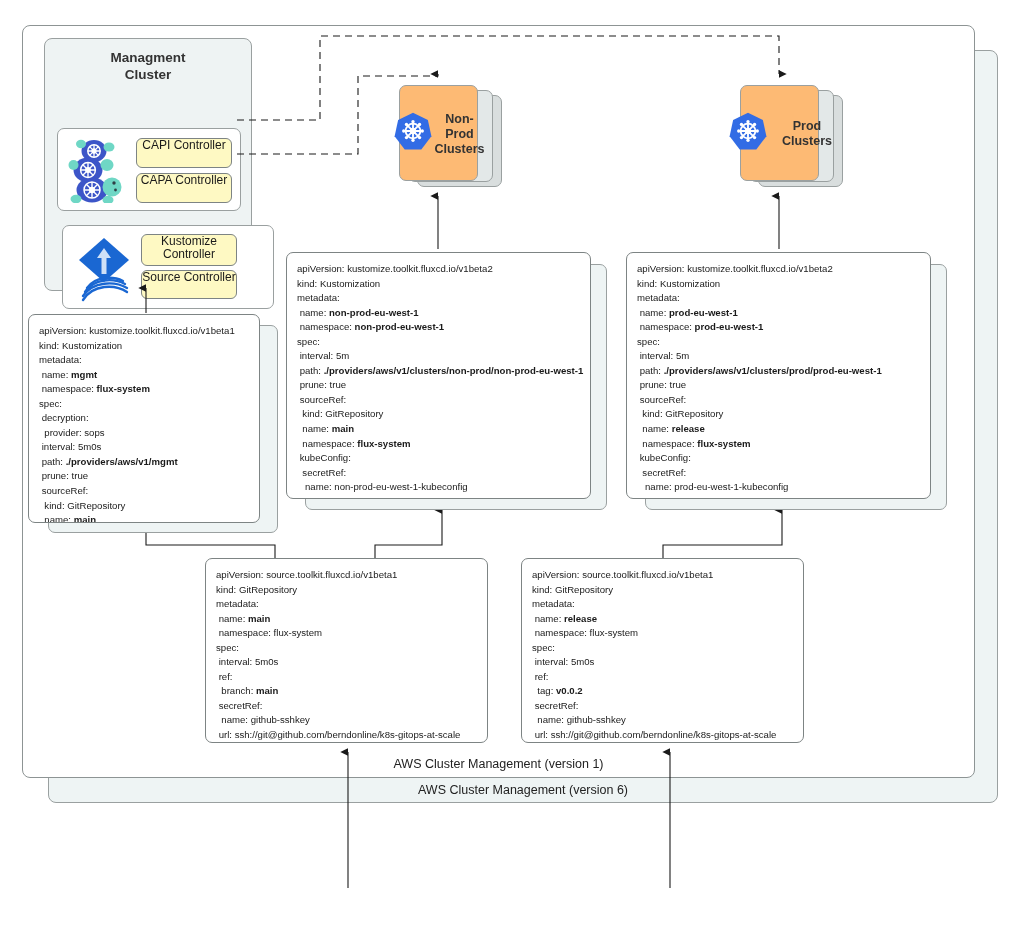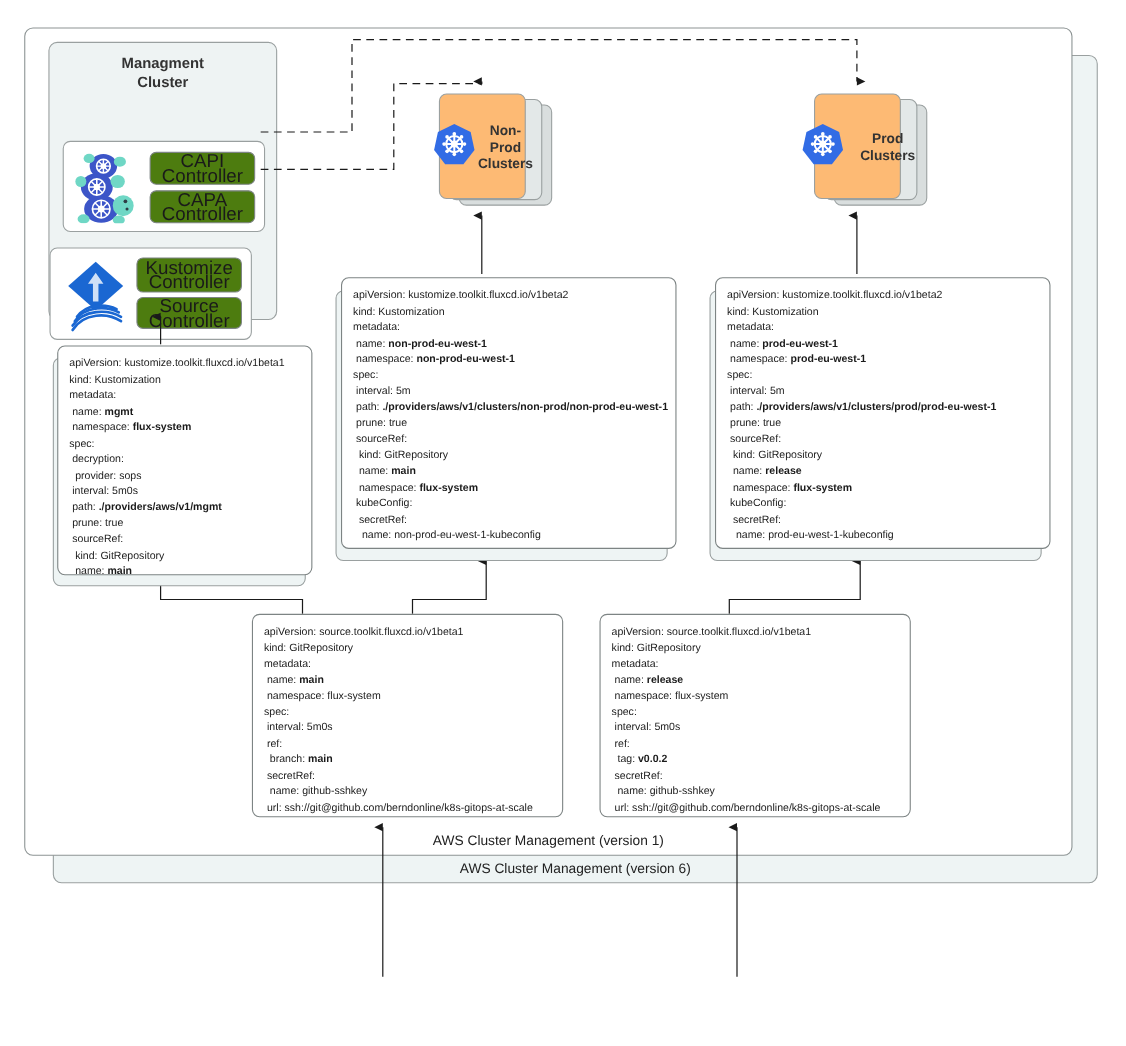--- a/index.html
+++ b/index.html
@@ -36,26 +36,26 @@
   }
   .mgmt-title {
     position:absolute; left:0; right:0; top:10px; text-align:center;
     font-size:13.5px; font-weight:bold; color:#333; line-height:17px;
   }
   .ctrl-group {
     position:absolute; background:#ffffff;
     border:1px solid #9aa0a0; border-radius:7px;
   }
   .ctrl-group.capi { left:12px; top:89px; width:184px; height:83px; }
-  .ctrl-group.flux { left:0; top:186px; width:184px; height:84px; }
+  .ctrl-group.flux { left:17px; top:186px; width:212px; height:84px; }
   .ctrl-btn {
-    position:absolute; background:#4d7c0f;
+    position:absolute; background:#fef9c3;
     border:1px solid #7d8484; border-radius:6px;
-    display:flex; align-items:center; justify-content:center;
-    font-size:17px; color:#1a1a1a; line-height:13px; text-align:center;
+    display:flex; justify-content:center;
+    font-size:12px; color:#1a1a1a; line-height:13px; text-align:center;
   }
 
   
   .stack-card {
     position:absolute; border:1px solid #9aa0a0; border-radius:7px;
   }
   .stack-back2 { background:#d9dede; }
   .stack-back1 { background:#e3e8e8; }
   .stack-front {
     background:#fdba74;
@@ -69,21 +69,21 @@
   
   .yaml-shadow {
     position:absolute; background:#eef4f4;
     border:1px solid #9aa0a0; border-radius:7px;
   }
   .yaml-card {
     position:absolute; background:#ffffff;
     border:1px solid #7d8484; border-radius:7px;
     padding:9px 10px 8px 10px;
     font-size:9.6px; line-height:14.55px; color:#1a1a1a;
-    white-space:pre; overflow:hidden;margin-left:24px;
+    white-space:pre; overflow:hidden;
   }
   .yaml-card .b { font-weight:bold; }
 
   
   .db-wrap { left:470px; top:825px; width:118px; height:108px; }
   .db-body {
     position:absolute; left:0; top:10px; width:118px; height:88px;
     border-left:1.4px solid #1a1a1a; border-right:1.4px solid #1a1a1a;
     background:#fff;
   }

